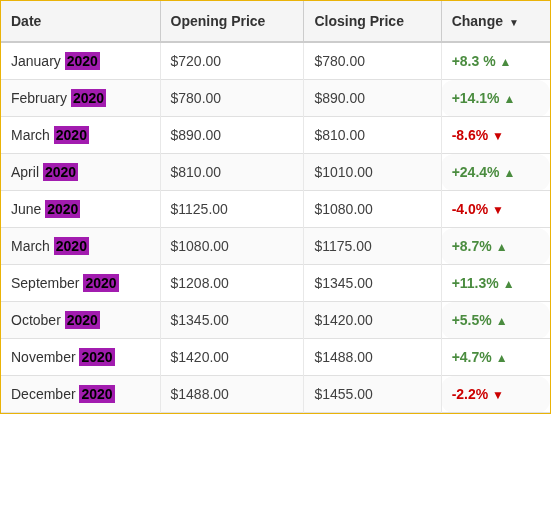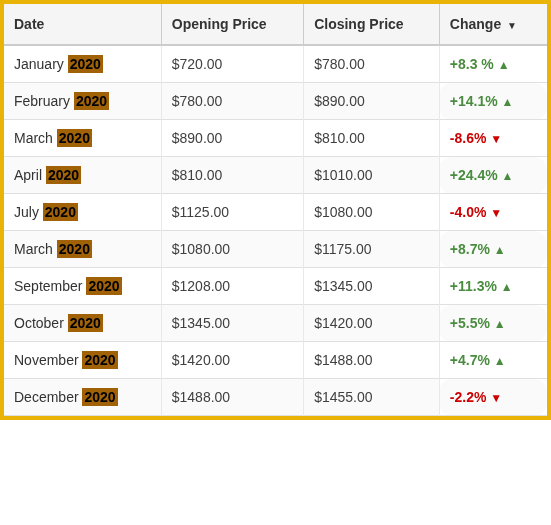--- a/index.html
+++ b/index.html
@@ -10,21 +10,21 @@
 
     body {
       font-family: Arial, sans-serif;
       font-size: 14px;
       background: #fff;
       width: 551px;
     }
 
     .table-container {
       width: 551px;
-      border: 4px solid #eab308;
+      border: 1px solid #eab308;
     }
 
     table {
       width: 100%;
       border-collapse: collapse;
     }
 
     thead tr {
       background-color: #f5f5f5;
     }
@@ -59,21 +59,21 @@
       border-right: 1px solid #e8e8e8;
       color: #333;
     }
 
     tbody td:last-child {
       border-right: none;
       border-radius: 13px;
     }
 
     .highlight {
-      background-color: #a16207;
+      background-color: #a21caf;
       color: #000;
       font-weight: bold;
       padding: 1px 2px;
     }
 
     .price {
       color: #404040;
     }
 
     .change-positive {
@@ -136,21 +136,21 @@
           <td class="price">$810.00</td>
           <td><span class="change-negative">-8.6% <span class="arrow-down">▼</span></span></td>
         </tr>
         <tr>
           <td><span>April </span><span class="highlight">2020</span></td>
           <td class="price">$810.00</td>
           <td class="price">$1010.00</td>
           <td><span class="change-positive">+24.4% <span class="arrow-up">▲</span></span></td>
         </tr>
         <tr>
-          <td><span>July </span><span class="highlight">2020</span></td>
+          <td><span>June </span><span class="highlight">2020</span></td>
           <td class="price">$1125.00</td>
           <td class="price">$1080.00</td>
           <td><span class="change-negative">-4.0% <span class="arrow-down">▼</span></span></td>
         </tr>
         <tr>
           <td><span>March </span><span class="highlight">2020</span></td>
           <td class="price">$1080.00</td>
           <td class="price">$1175.00</td>
           <td><span class="change-positive">+8.7% <span class="arrow-up">▲</span></span></td>
         </tr>

